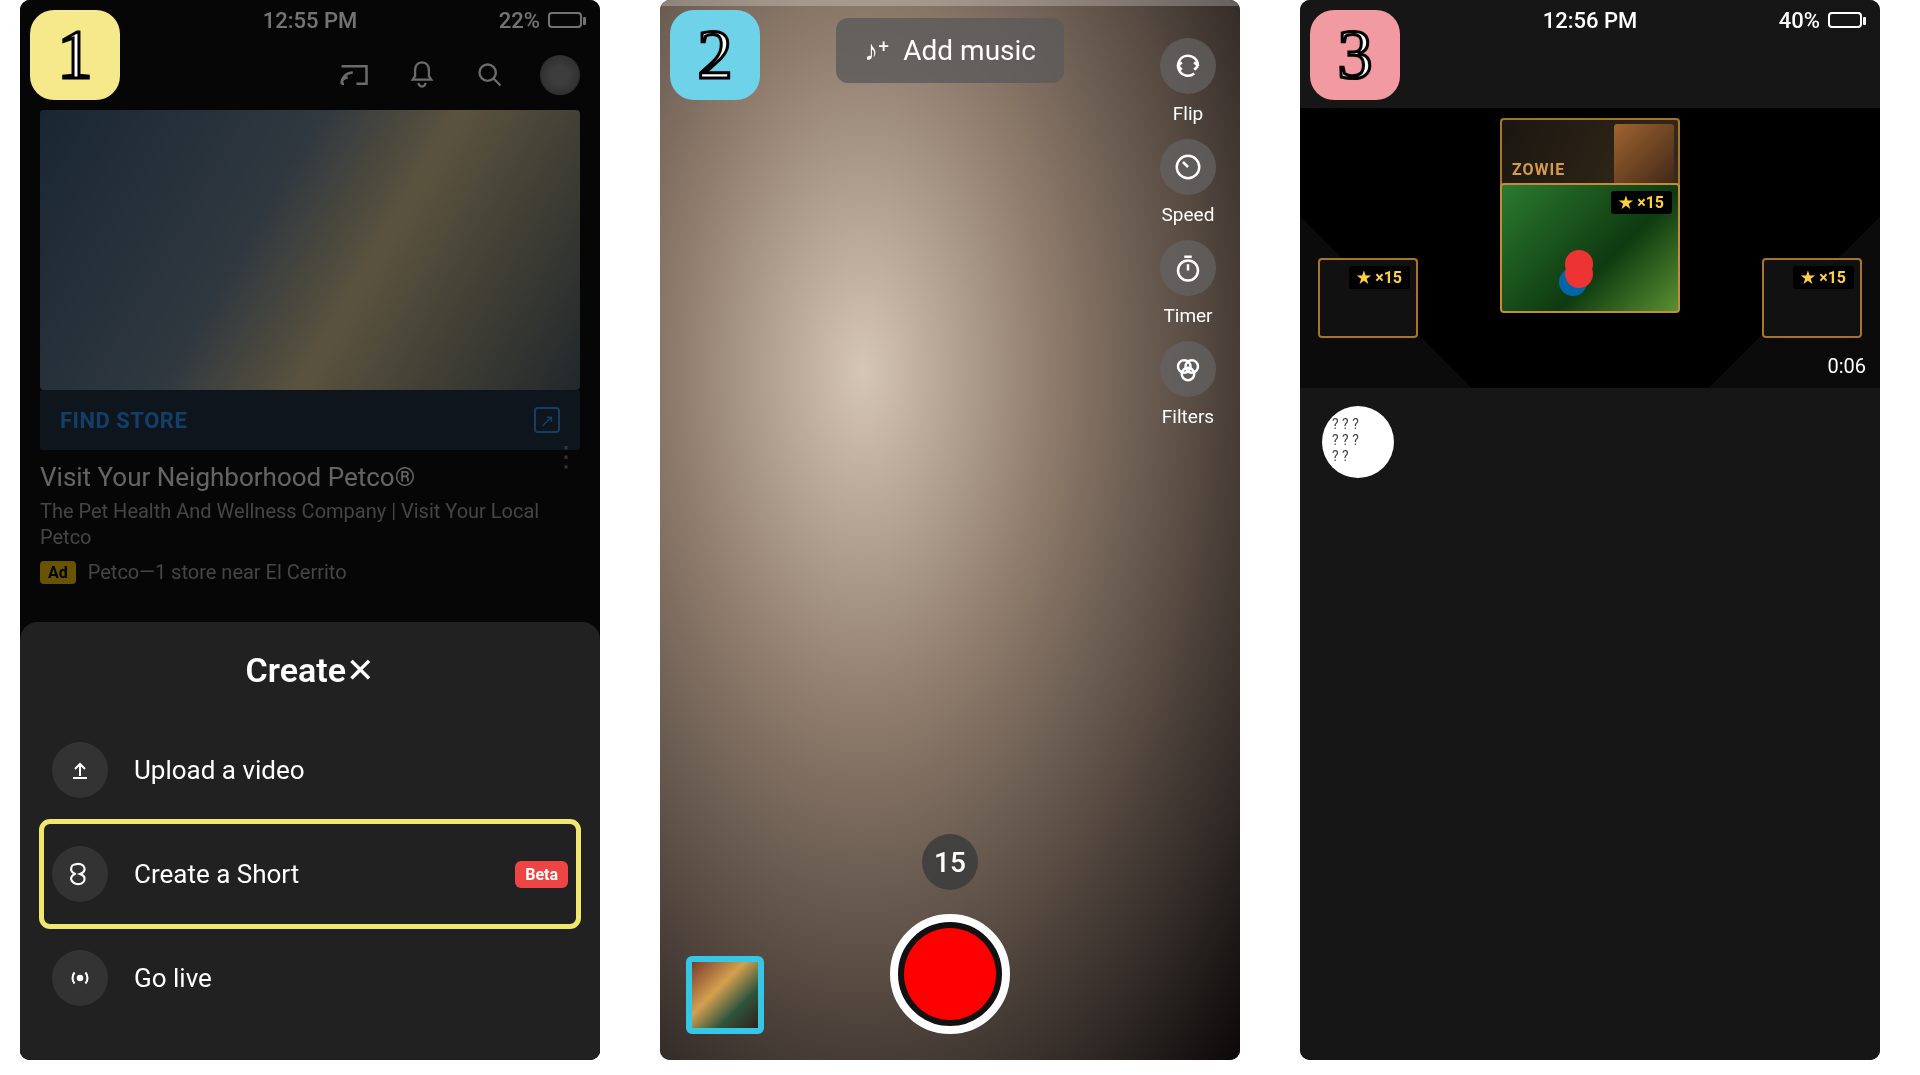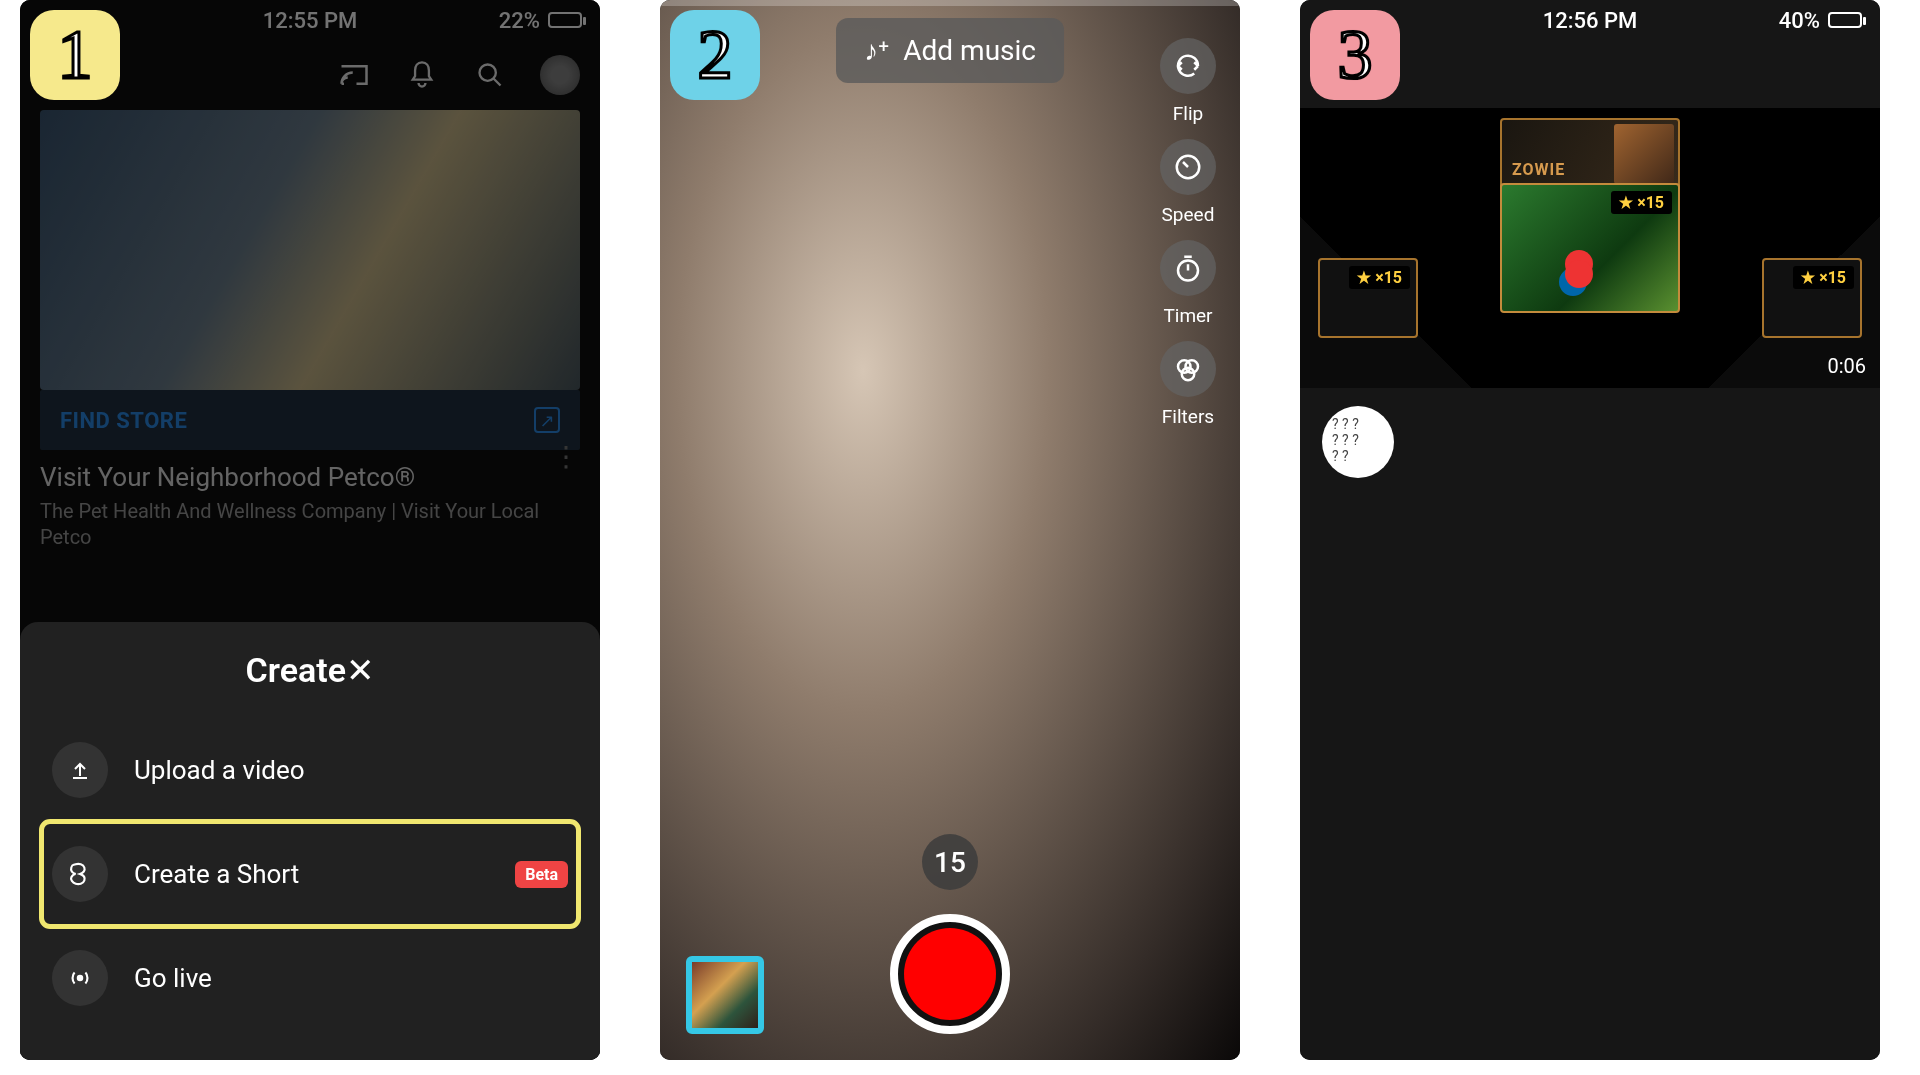--- a/index.html
+++ b/index.html
@@ -215,20 +215,24 @@
   <div class="s1-content">
     <div class="ad-image"></div>
     <div class="ad-bar">
       <span class="link">FIND STORE</span>
       <span class="external-icon"></span>
     </div>
     <div style="display:flex;align-items:flex-start;gap:10px;">
       <div style="flex:1">
         <div class="ad-title">Visit Your Neighborhood Petco®</div>
         <div class="ad-sub">The Pet Health And Wellness Company | Visit Your Local Petco</div>
+        <div class="ad-meta">
+          <span class="ad-pill">Ad</span>
+          <span>Petco—1 store near El Cerrito</span>
+        </div>
       </div>
       <span class="kebab">⋮</span>
     </div>
   </div>
 
   <div class="s1-dim"></div>
 
   <div class="sheet">
     <div class="sheet-header">
       <span class="sheet-title">Create</span>

